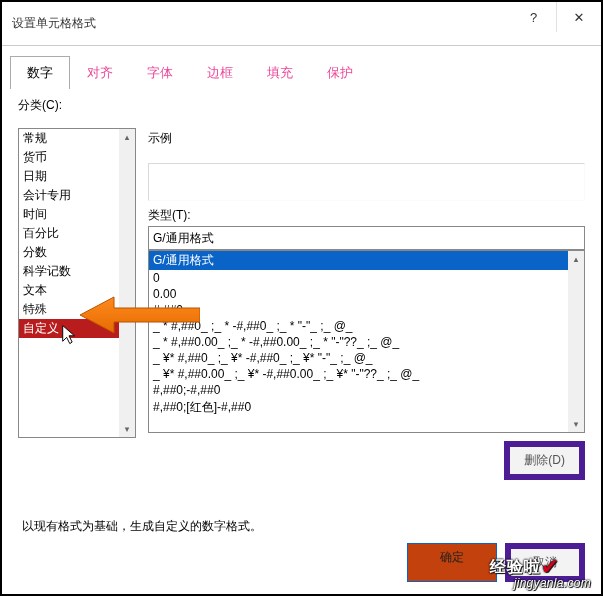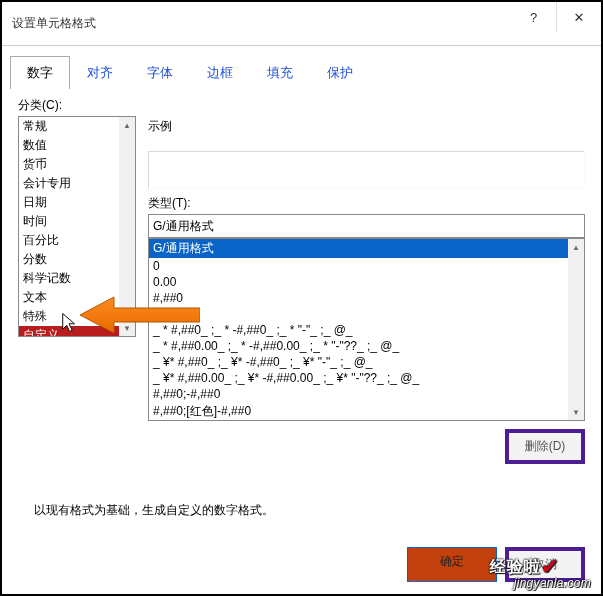--- a/index.html
+++ b/index.html
@@ -40,45 +40,45 @@
     .tbtn-close {
       border-left: 1px solid #e0e0e0;
     }
     .tabs {
       padding: 10px 8px 0 8px;
       display: flex;
       font-size: 13px;
     }
     .tab {
       padding: 7px 16px 7px 16px;
-      color: #1d4ed8;
+      color: #ec4899;
       border: 1px solid transparent;
       border-bottom: none;
       cursor: pointer;
     }
     .tab.active {
       border-color: #ababab;
       color: #000;
     }
     .content {
       padding: 4px 16px 8px 16px;
     }
     .category-label {
       margin-top: 4px;
-      margin-bottom: 2px;
+      margin-bottom: 14px;
       display: block;
     }
     .main-row {
       display: flex;
       gap: 12px;
     }
     .list-col {
       width: 118px;
       border: 1px solid #888;
-      height: 221px;
+      height: 310px;
       position: relative;
       overflow: hidden;
       background: #fff;
     }
     .list-scroll {
       width: 100%;
       height: 100%;
       overflow: hidden;
       position: relative;
     }
@@ -171,33 +171,33 @@
     .fmt-item.selected {
       background: #0a64c8;
       color: #fff;
     }
     .delete-row {
       display: flex;
       justify-content: flex-end;
       margin-top: 8px;
     }
     .btn {
-      border: 4px solid #4c1d95;
+      border: 6px solid #4c1d95;
       background: #f3f3f3;
       padding: 5px 14px;
       font-size: 12px;
       color: #555;
       min-width: 80px;
       text-align: center;
     }
     .desc {
       margin-top: 30px;
       font-size: 12px;
       color: #000;
-      padding: 0 32px;
+      padding: 0 20px;
     }
     .footer-buttons {
       position: absolute;
       bottom: 12px;
       right: 16px;
       display: flex;
       gap: 8px;
     }
     .btn-primary {
       border: 1px solid #0a64c8;
@@ -256,24 +256,23 @@
   <div class="tab">保护</div>
 </div>
 
 <div class="content">
   <span class="category-label">分类(C):</span>
   <div class="main-row">
 
     <div class="list-col">
       <div class="list-scroll">
         <div class="cat-item">常规</div>
-        <div class="cat-item">数值</div>
         <div class="cat-item">货币</div>
+        <div class="cat-item">日期</div>
         <div class="cat-item">会计专用</div>
-        <div class="cat-item">日期</div>
         <div class="cat-item">时间</div>
         <div class="cat-item">百分比</div>
         <div class="cat-item">分数</div>
         <div class="cat-item">科学记数</div>
         <div class="cat-item">文本</div>
         <div class="cat-item">特殊</div>
         <div class="cat-item selected">自定义</div>
       </div>
       <div class="list-sb">
         <div class="list-sb-up">▴</div>
@@ -292,21 +291,20 @@
       <span class="type-label">类型(T):</span>
       <div class="type-input">
         <span>G/通用格式</span>
       </div>
 
       <div class="fmt-box">
         <div class="fmt-item selected">G/通用格式</div>
         <div class="fmt-item">0</div>
         <div class="fmt-item">0.00</div>
         <div class="fmt-item">#,##0</div>
-        <div class="fmt-item">#,##0.00</div>
         <div class="fmt-item">_ * #,##0_ ;_ * -#,##0_ ;_ * "-"_ ;_ @_ </div>
         <div class="fmt-item">_ * #,##0.00_ ;_ * -#,##0.00_ ;_ * "-"??_ ;_ @_ </div>
         <div class="fmt-item">_ ¥* #,##0_ ;_ ¥* -#,##0_ ;_ ¥* "-"_ ;_ @_ </div>
         <div class="fmt-item">_ ¥* #,##0.00_ ;_ ¥* -#,##0.00_ ;_ ¥* "-"??_ ;_ @_ </div>
         <div class="fmt-item">#,##0;-#,##0</div>
         <div class="fmt-item">#,##0;[红色]-#,##0</div>
         <div class="fmt-sb">
           <div class="fmt-sb-up">▴</div>
           <div class="fmt-sb-dn">▾</div>
         </div>

